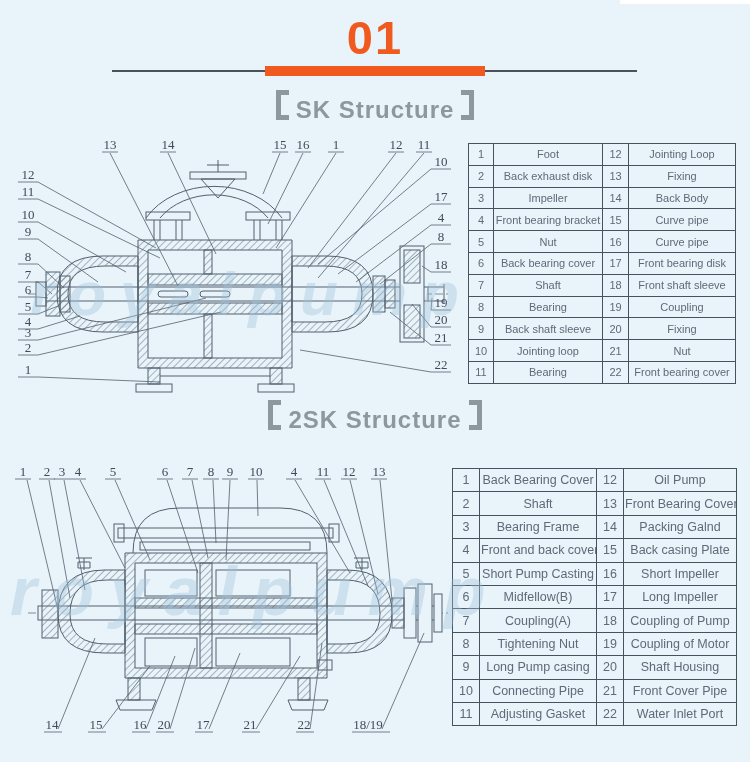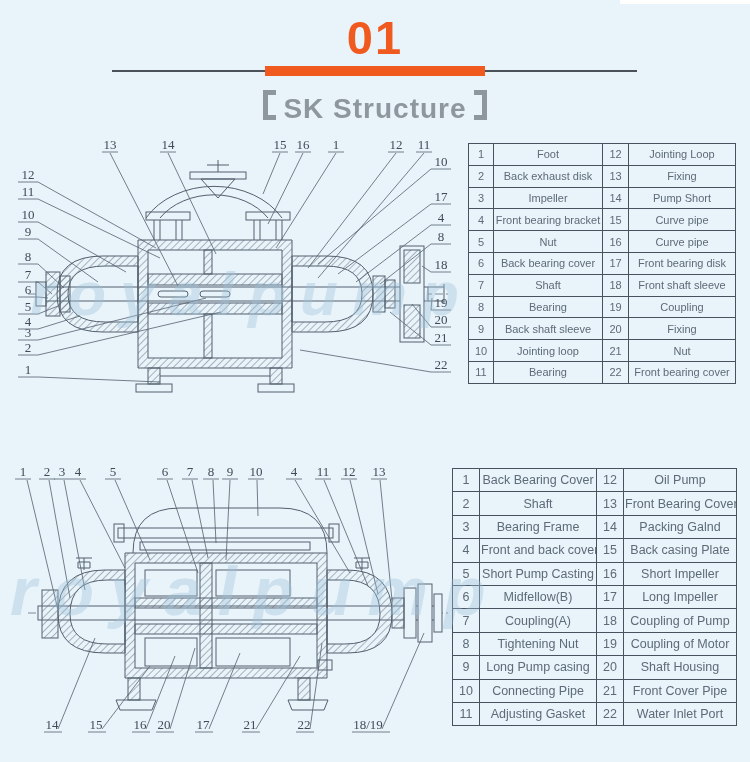--- a/index.html
+++ b/index.html
@@ -15,21 +15,21 @@
     position:absolute; top:10px; left:0; width:100%;
     text-align:center; font-size:47px; font-weight:bold; color:#f15a1e;
     letter-spacing:2px;
   }
   .hdr-line  { position:absolute; top:70px; left:112px; width:525px; height:2px; background:#4a5158; }
   .hdr-bar   { position:absolute; top:66px; left:265px; width:220px; height:10px; background:#f15a1e; }
 
   
   .sec-title {
     position:absolute; left:0; width:100%; text-align:center;
-    font-size:28px; font-weight:bold; color:#8e969e; letter-spacing:1px;
+    font-size:24px; font-weight:bold; color:#8e969e; letter-spacing:1px;
   }
   .sec-title.t1 { top:90px; }
   .sec-title.t2 { top:400px; }
   .lb,.rb { display:inline-block; width:8px; height:20px; vertical-align:-2px; }
   .lb { border-left:5px solid #8e969e; border-top:5px solid #8e969e; border-bottom:5px solid #8e969e; margin-right:7px; }
   .rb { border-right:5px solid #8e969e; border-top:5px solid #8e969e; border-bottom:5px solid #8e969e; margin-left:7px; }
 
   
   .wm {
     position:absolute; left:0; width:750px; overflow:hidden; white-space:nowrap;
@@ -190,21 +190,21 @@
         <tr>
           <td>2</td>
           <td>Back exhaust disk</td>
           <td>13</td>
           <td>Fixing</td>
         </tr>
         <tr>
           <td>3</td>
           <td>Impeller</td>
           <td>14</td>
-          <td>Pump Short</td>
+          <td>Back Body</td>
         </tr>
         <tr>
           <td>4</td>
           <td>Front bearing bracket</td>
           <td>15</td>
           <td>Curve pipe</td>
         </tr>
         <tr>
           <td>5</td>
           <td>Nut</td>
@@ -243,20 +243,21 @@
         </tr>
         <tr>
           <td>11</td>
           <td>Bearing</td>
           <td>22</td>
           <td>Front bearing cover</td>
         </tr>
       </tbody>
   </table>
 
+  <div class="sec-title t2"><span class="lb"></span><span>2SK Structure</span><span class="rb"></span></div>
 
   <svg class="dia d2" width="450" height="300" viewBox="0 0 450 300">
     <defs>
       <pattern id="h2" width="5" height="5" patternTransform="rotate(45)" patternUnits="userSpaceOnUse">
         <line x1="0" y1="0" x2="0" y2="5" stroke="#64727e" stroke-width="1"></line>
       </pattern>
     </defs>
 
     <g stroke="#53616e" fill="none" stroke-width="1">
 

